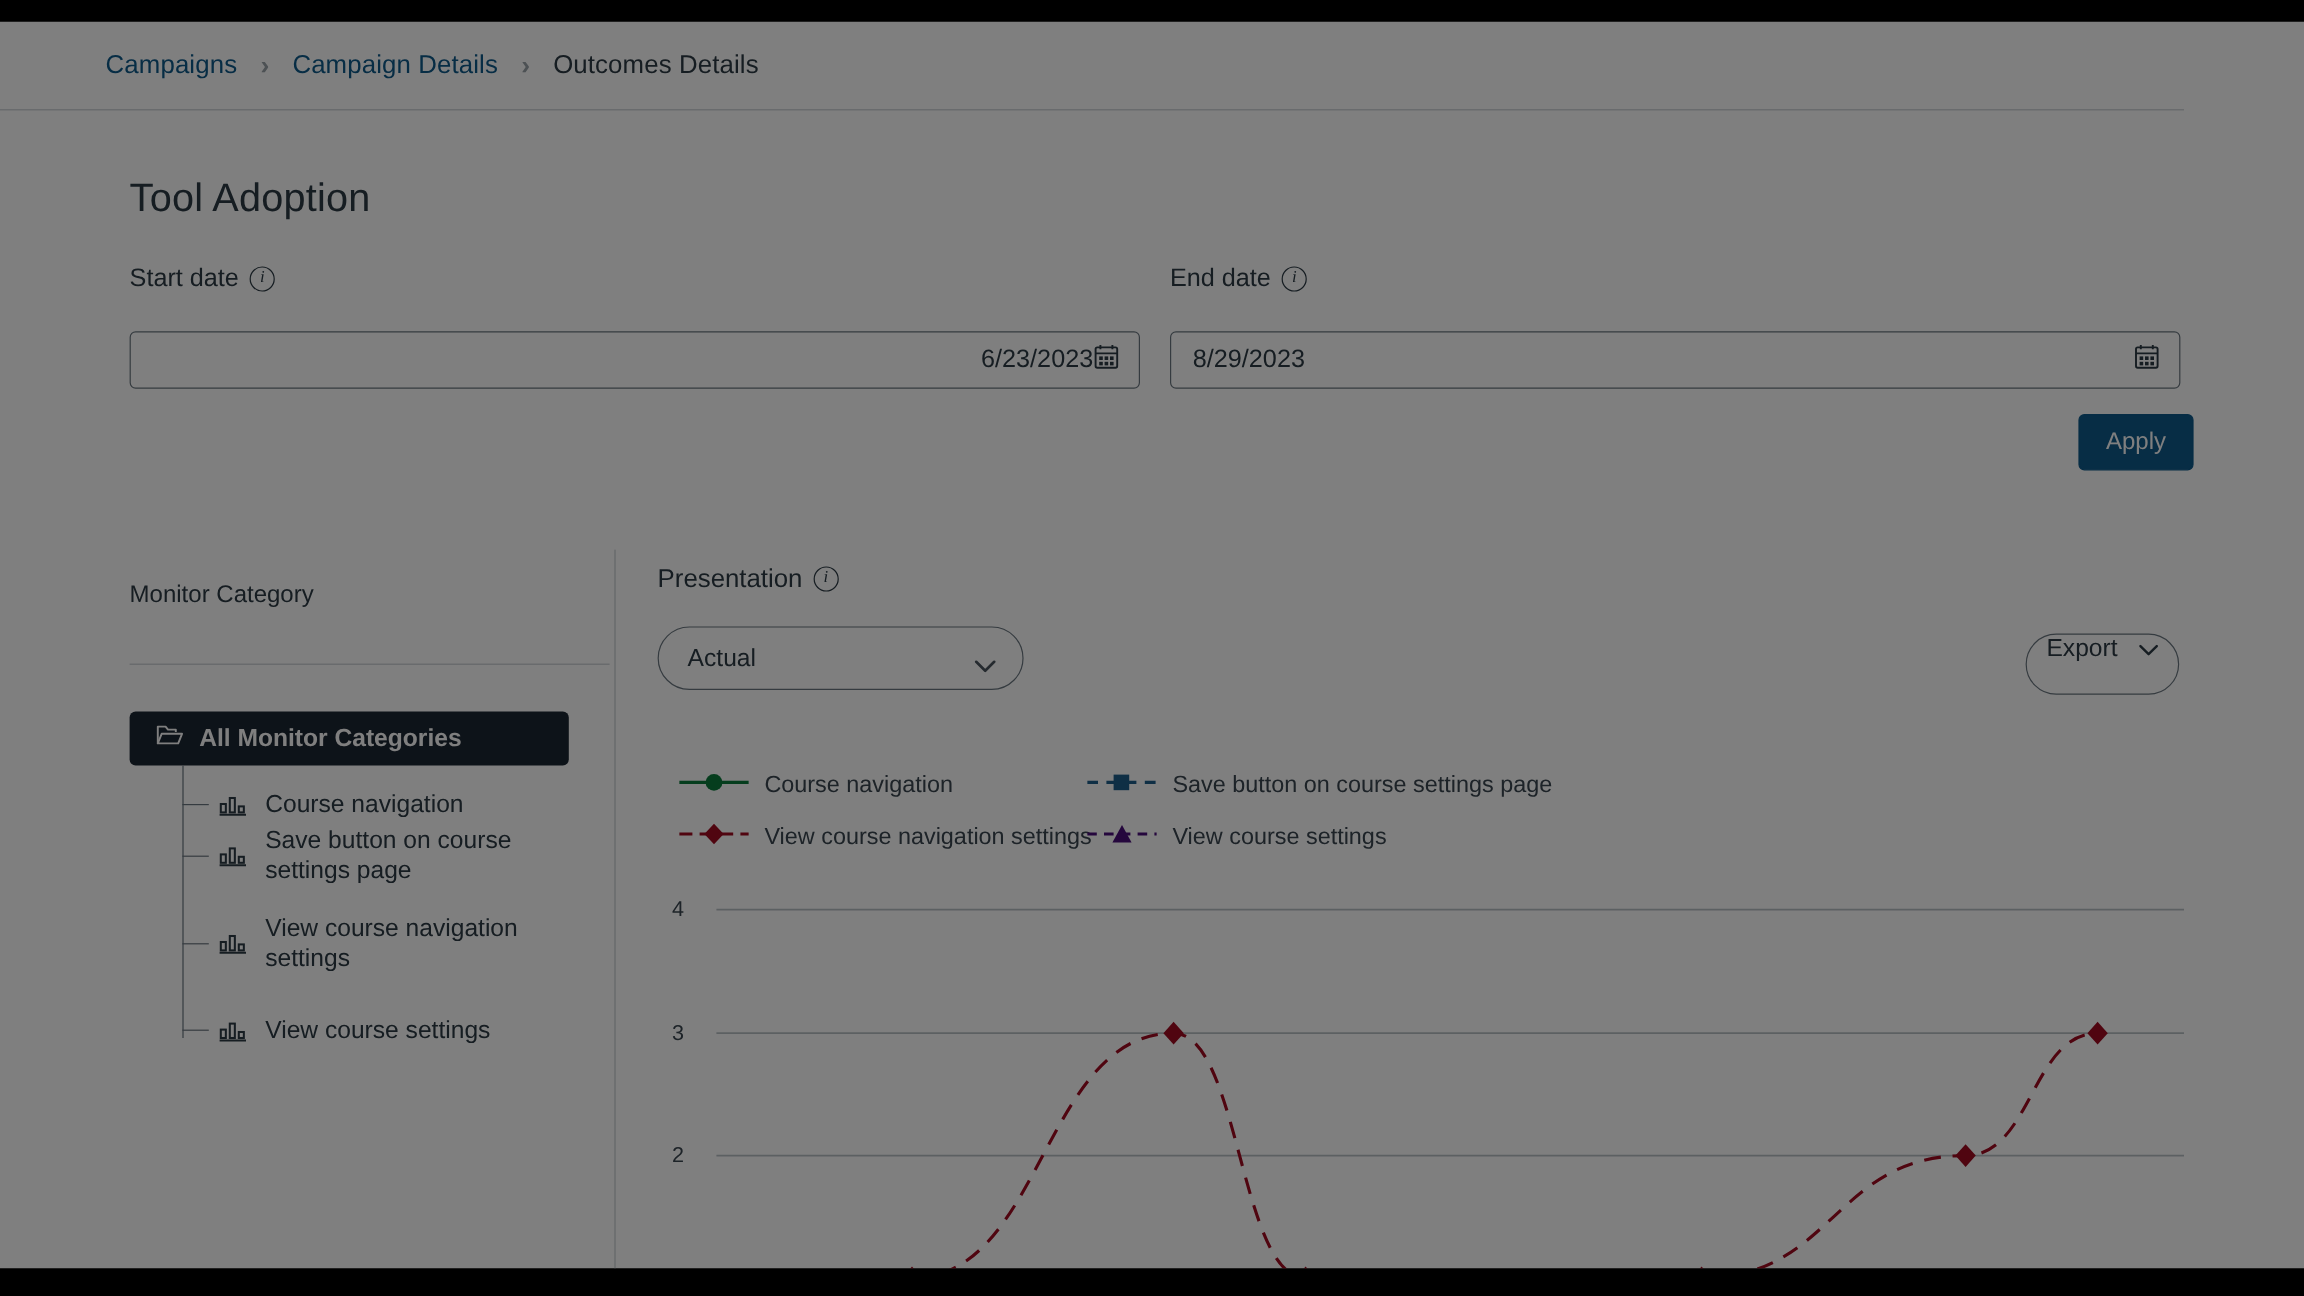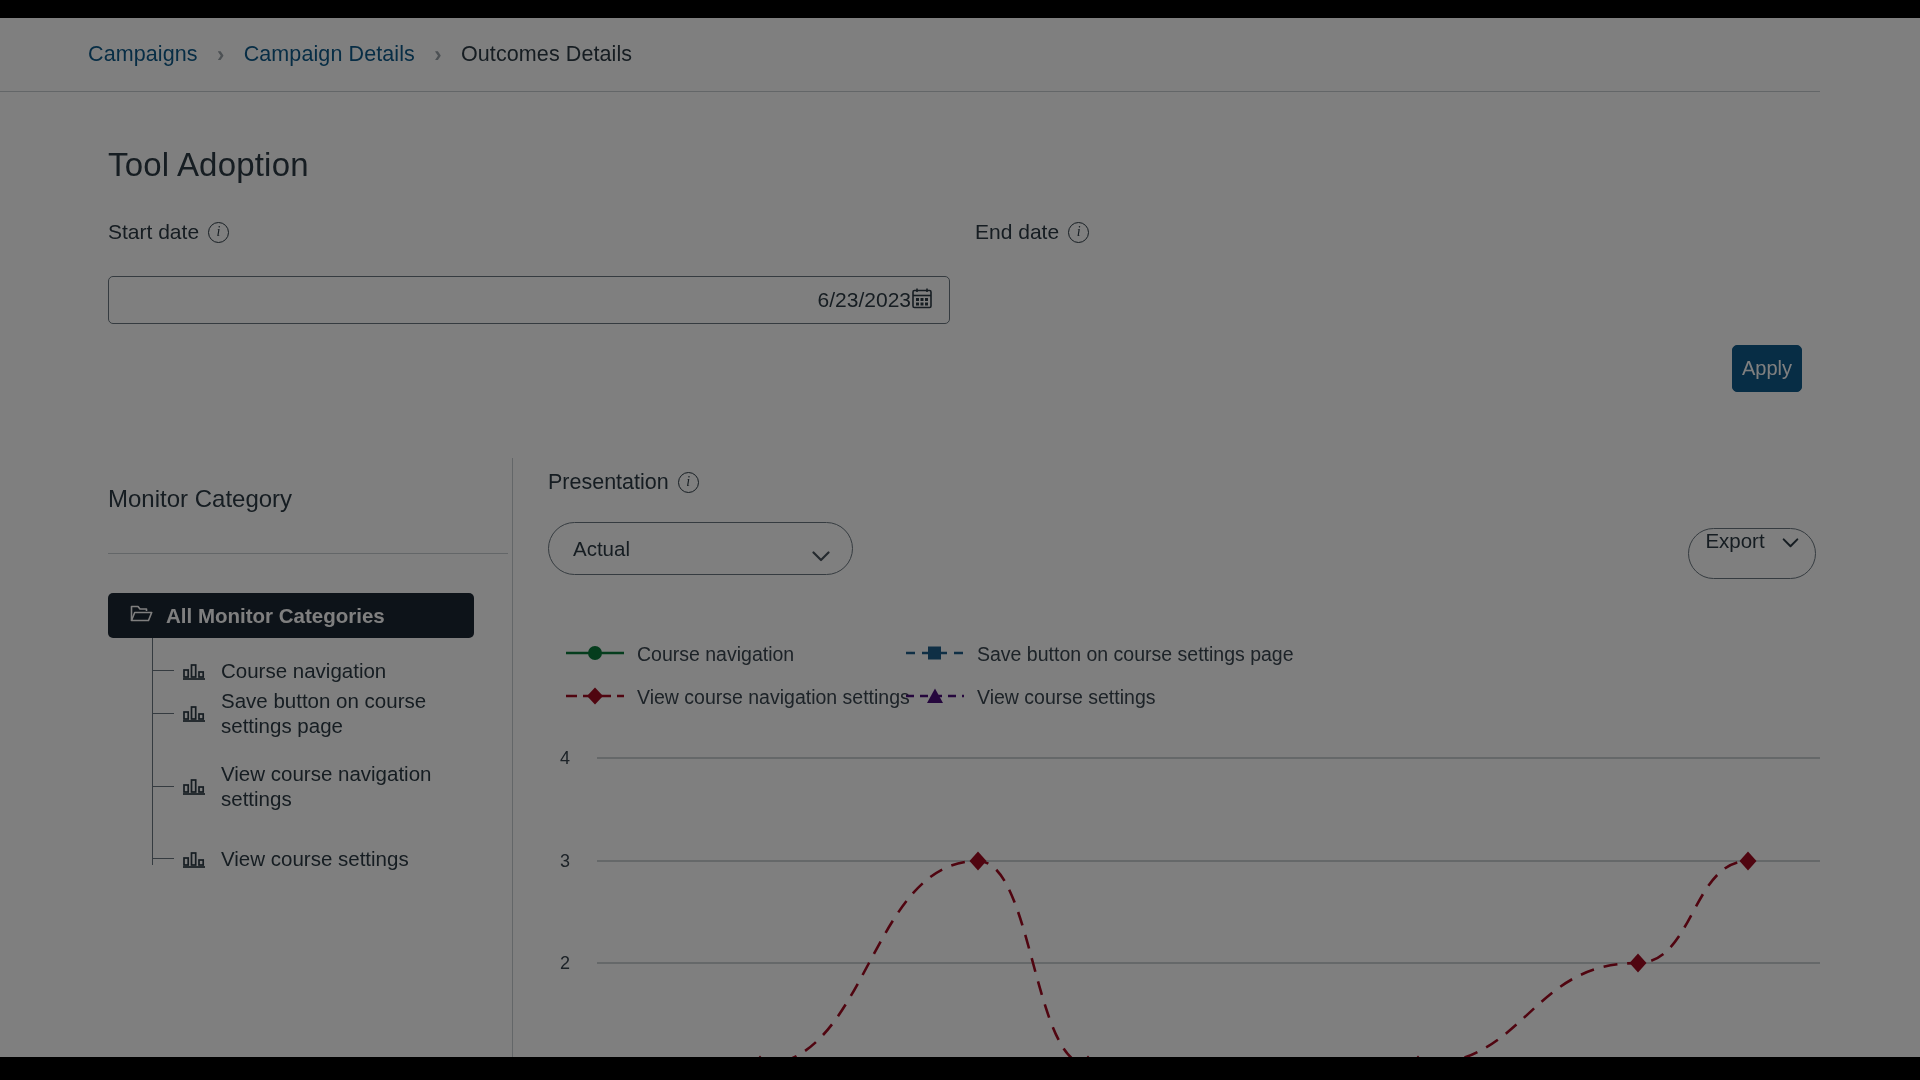--- a/index.html
+++ b/index.html
@@ -48,29 +48,29 @@
     font-size:14px; font-style:italic; font-family:"Liberation Serif", serif;
     line-height:1; color:#2D3B45; padding-bottom:1px;
   }
   .date-input {
     position:absolute; height:48px; border:1px solid #6b7780; border-radius:5px;
     background:transparent; display:flex; align-items:center;
     padding:0 16px 0 18px; justify-content:space-between;
   }
   .date-input span.val { font-size:21px; color:#2D3B45; }
   .apply-btn {
-    position:absolute; left:1732px; top:327px; width:70px; height:47px;
+    position:absolute; left:1732px; top:327px; width:96px; height:47px;
     background:#0E5A8A; border:1px solid #0E5A8A; border-radius:5px;
     color:#ffffff; font-size:20px; display:flex; align-items:center; justify-content:center;
   }
 
   
   .sidebar-title {
     position:absolute; left:108px; top:467px;
-    font-size:24px; color:#2D3B45; font-weight:400;
+    font-size:20px; color:#2D3B45; font-weight:400;
   }
   .sidebar-rule {
     position:absolute; left:108px; top:535px; width:400px; height:1px; background:#c7cdd1;
   }
   .cat-selected {
     position:absolute; left:108px; top:575px; width:366px; height:45px;
     background:#1B2632; border-radius:5px;
     display:flex; align-items:center; gap:13px; padding-left:22px;
     color:#ffffff; font-size:20.5px; font-weight:bold;
   }
@@ -177,20 +177,37 @@
           <rect x="5" y="15.5" width="3" height="3" fill="#2D3B45" stroke="none"></rect>
           <rect x="9.5" y="15.5" width="3" height="3" fill="#2D3B45" stroke="none"></rect>
           <rect x="14" y="15.5" width="3" height="3" fill="#2D3B45" stroke="none"></rect>
         </svg>
       </span>
     </div>
 
     <div class="field-label" style="left:975px; top:202px;">
       <span>End date</span>
       <span class="info-icon">i</span>
+    </div>
+    <div class="date-input" style="left:975px; top:258px; width:842px;">
+      <span class="val">8/29/2023</span>
+      <span>
+        <svg width="22" height="23" viewBox="0 0 22 23" fill="none" stroke="#2D3B45" stroke-width="1.6">
+          <rect x="2" y="3.5" width="18" height="17" rx="1.4"></rect>
+          <line x1="2" y1="8.5" x2="20" y2="8.5"></line>
+          <line x1="6" y1="1.5" x2="6" y2="5"></line>
+          <line x1="16" y1="1.5" x2="16" y2="5"></line>
+          <rect x="5" y="11" width="3" height="3" fill="#2D3B45" stroke="none"></rect>
+          <rect x="9.5" y="11" width="3" height="3" fill="#2D3B45" stroke="none"></rect>
+          <rect x="14" y="11" width="3" height="3" fill="#2D3B45" stroke="none"></rect>
+          <rect x="5" y="15.5" width="3" height="3" fill="#2D3B45" stroke="none"></rect>
+          <rect x="9.5" y="15.5" width="3" height="3" fill="#2D3B45" stroke="none"></rect>
+          <rect x="14" y="15.5" width="3" height="3" fill="#2D3B45" stroke="none"></rect>
+        </svg>
+      </span>
     </div>
 
     <button class="apply-btn">Apply</button>
 
     <h2 class="sidebar-title">Monitor Category</h2>
     <div class="sidebar-rule"></div>
 
     <div class="cat-selected">
       <span>
         <svg width="23" height="19" viewBox="0 0 23 19" fill="none" stroke="#ffffff" stroke-width="1.6" stroke-linejoin="round">

